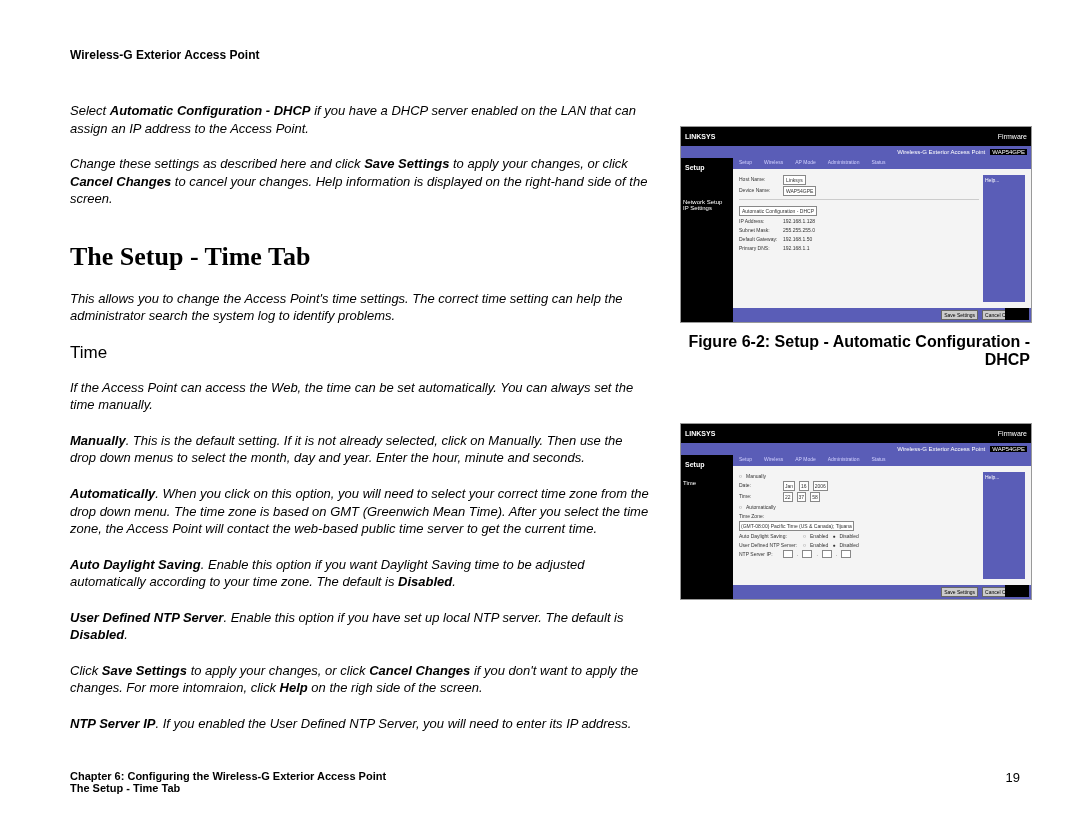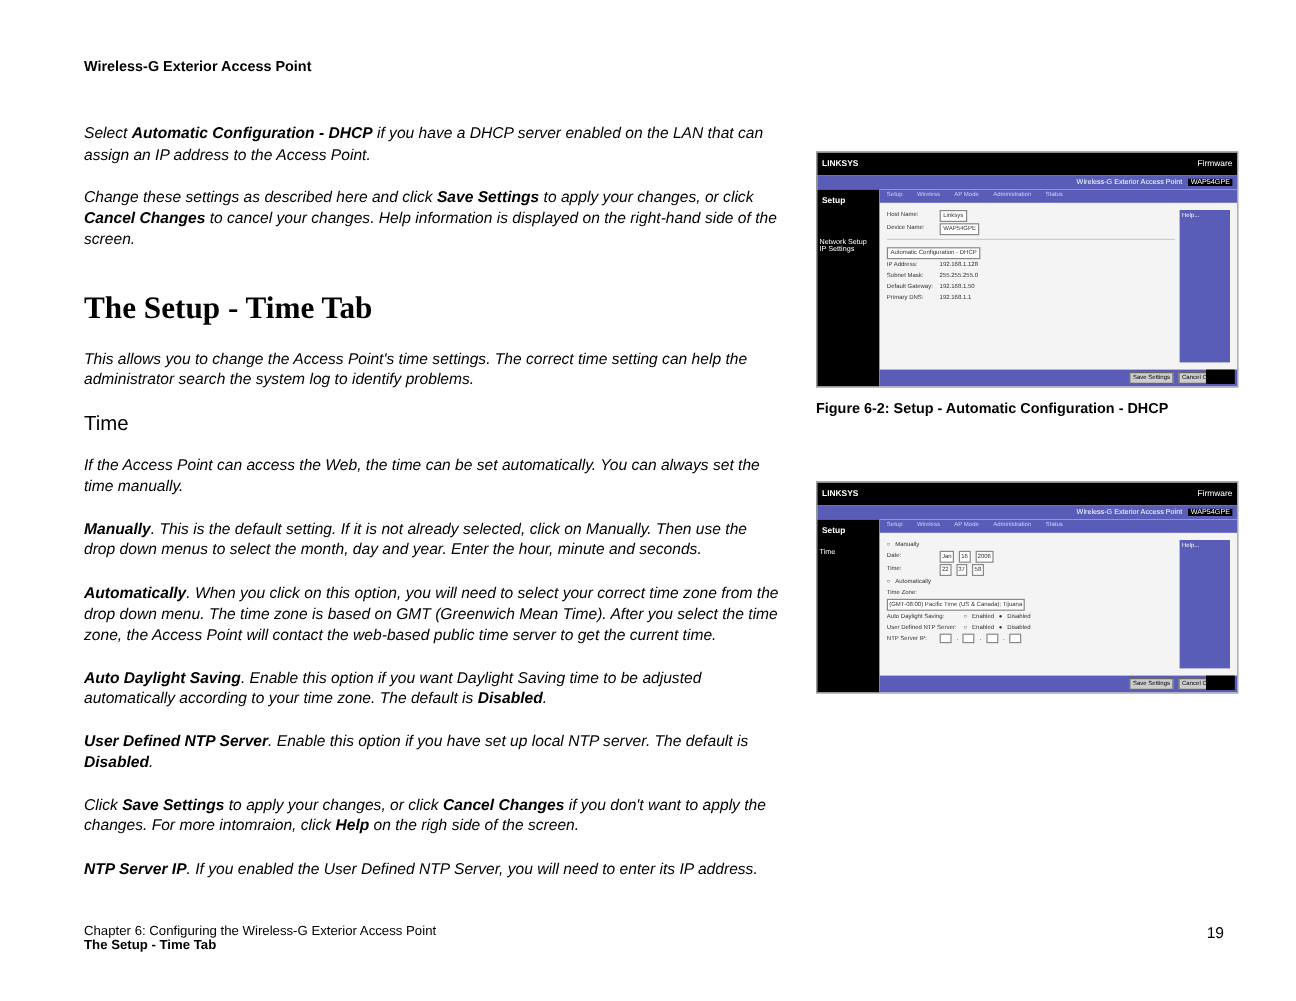--- a/index.html
+++ b/index.html
@@ -89,33 +89,33 @@
   .fig-content { flex:1; padding:6px; display:flex; gap:4px;}
   .fig-form { flex:1; font-size:5px; color:#333; line-height:1.6;}
   .fig-form .row { display:flex; gap:4px; margin-bottom:1px;}
   .fig-form .lbl { width:40px;}
   .fig-help { width:38px; background:#5a5db7; color:#fff; font-size:5px; padding:2px;}
   .fig-bottom { background:#5a5db7; height:14px; display:flex; gap:4px; justify-content:flex-end; align-items:center; padding-right:6px;}
   .fig-bottom .btn { background:#ccc; border:1px solid #666; font-size:5px; padding:0 2px; height:8px; line-height:8px;}
   .fig-logo { position:absolute; right:2px; bottom:2px; width:24px; height:12px; background:#000; }
   .fig-caption {
     font-weight: bold;
-    font-size: 12px;
-    text-align: left;
+    font-size: 16px;
+    text-align: right;
     margin-top: 10px;
     width: 350px;
   }
   .footer {
     position: absolute;
     bottom: 40px;
     left: 70px;
     right: 60px;
     font-size: 11px;
   }
-  .footer-line1 { font-weight: normal; }
+  .footer-line1 { font-weight: bold; }
   .footer-line2 { font-weight: bold; }
   .page-num {
     position: absolute;
     right: 0;
     top: 0;
     font-size: 13px;
   }
   b { font-weight: bold; }
 </style>
 </head>

